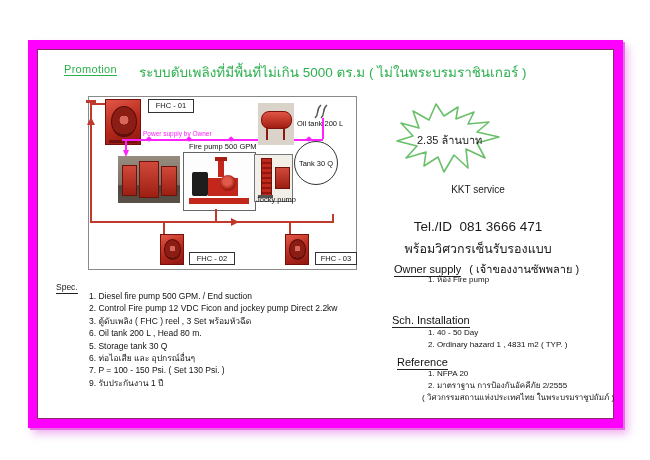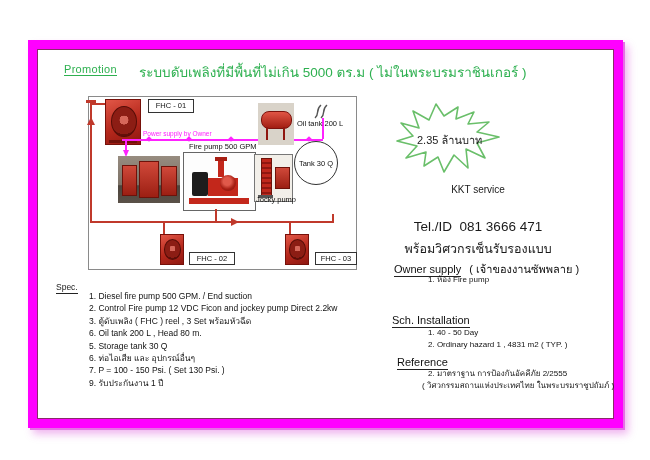--- a/index.html
+++ b/index.html
@@ -201,20 +201,21 @@
 </div>
 <div class="abs sec-items" style="left:428px;top:327px;">
   <div>1. 40 - 50 Day</div>
   <div>2. Ordinary hazard 1  , 4831 m2   ( TYP. )</div>
 </div>
 
 <div class="abs sec-h" style="left:397px;top:356px;">
   <span class="u">Reference</span>
 </div>
 <div class="abs sec-items" style="left:428px;top:368px;">
+  <div>1. NFPA 20</div>
   <div>2. มาตราฐาน การป้องกันอัคคีภัย  2/2555</div>
   <div style="margin-left:-6px;">( วิศวกรรมสถานแห่งประเทศไทย ในพระบรมราชูปถัมภ์ )</div>
 </div>
 
 <span class="abs spec-h">Spec.</span>
 <div class="abs spec-items">
   <div>1. Diesel fire pump 500 GPM. / End suction</div>
   <div>2. Control Fire pump 12 VDC Ficon  and jockey pump  Direct 2.2kw</div>
   <div>3. ตู้ดับเพลิง ( FHC ) reel  ,  3  Set พร้อมหัวฉีด</div>
   <div>6. Oil tank  200  L  ,  Head  80 m.</div>

